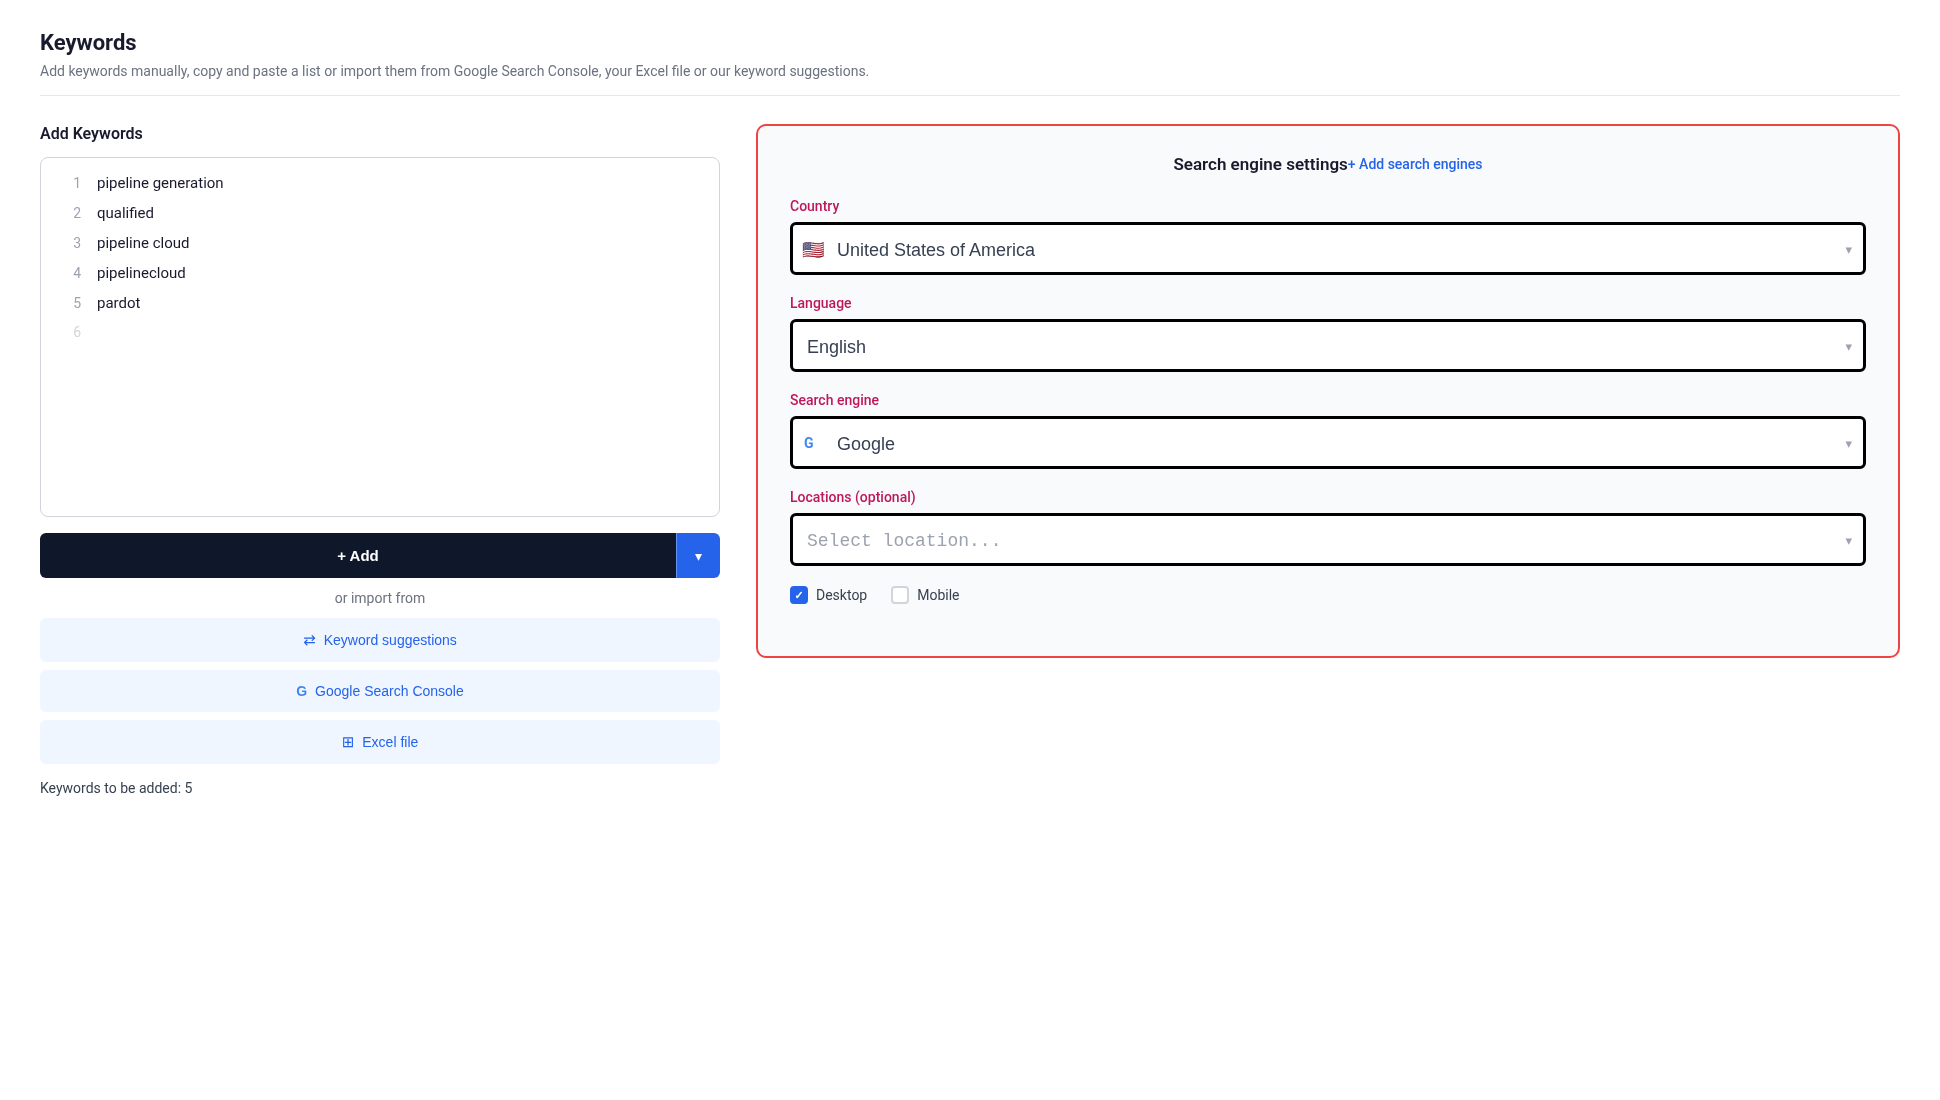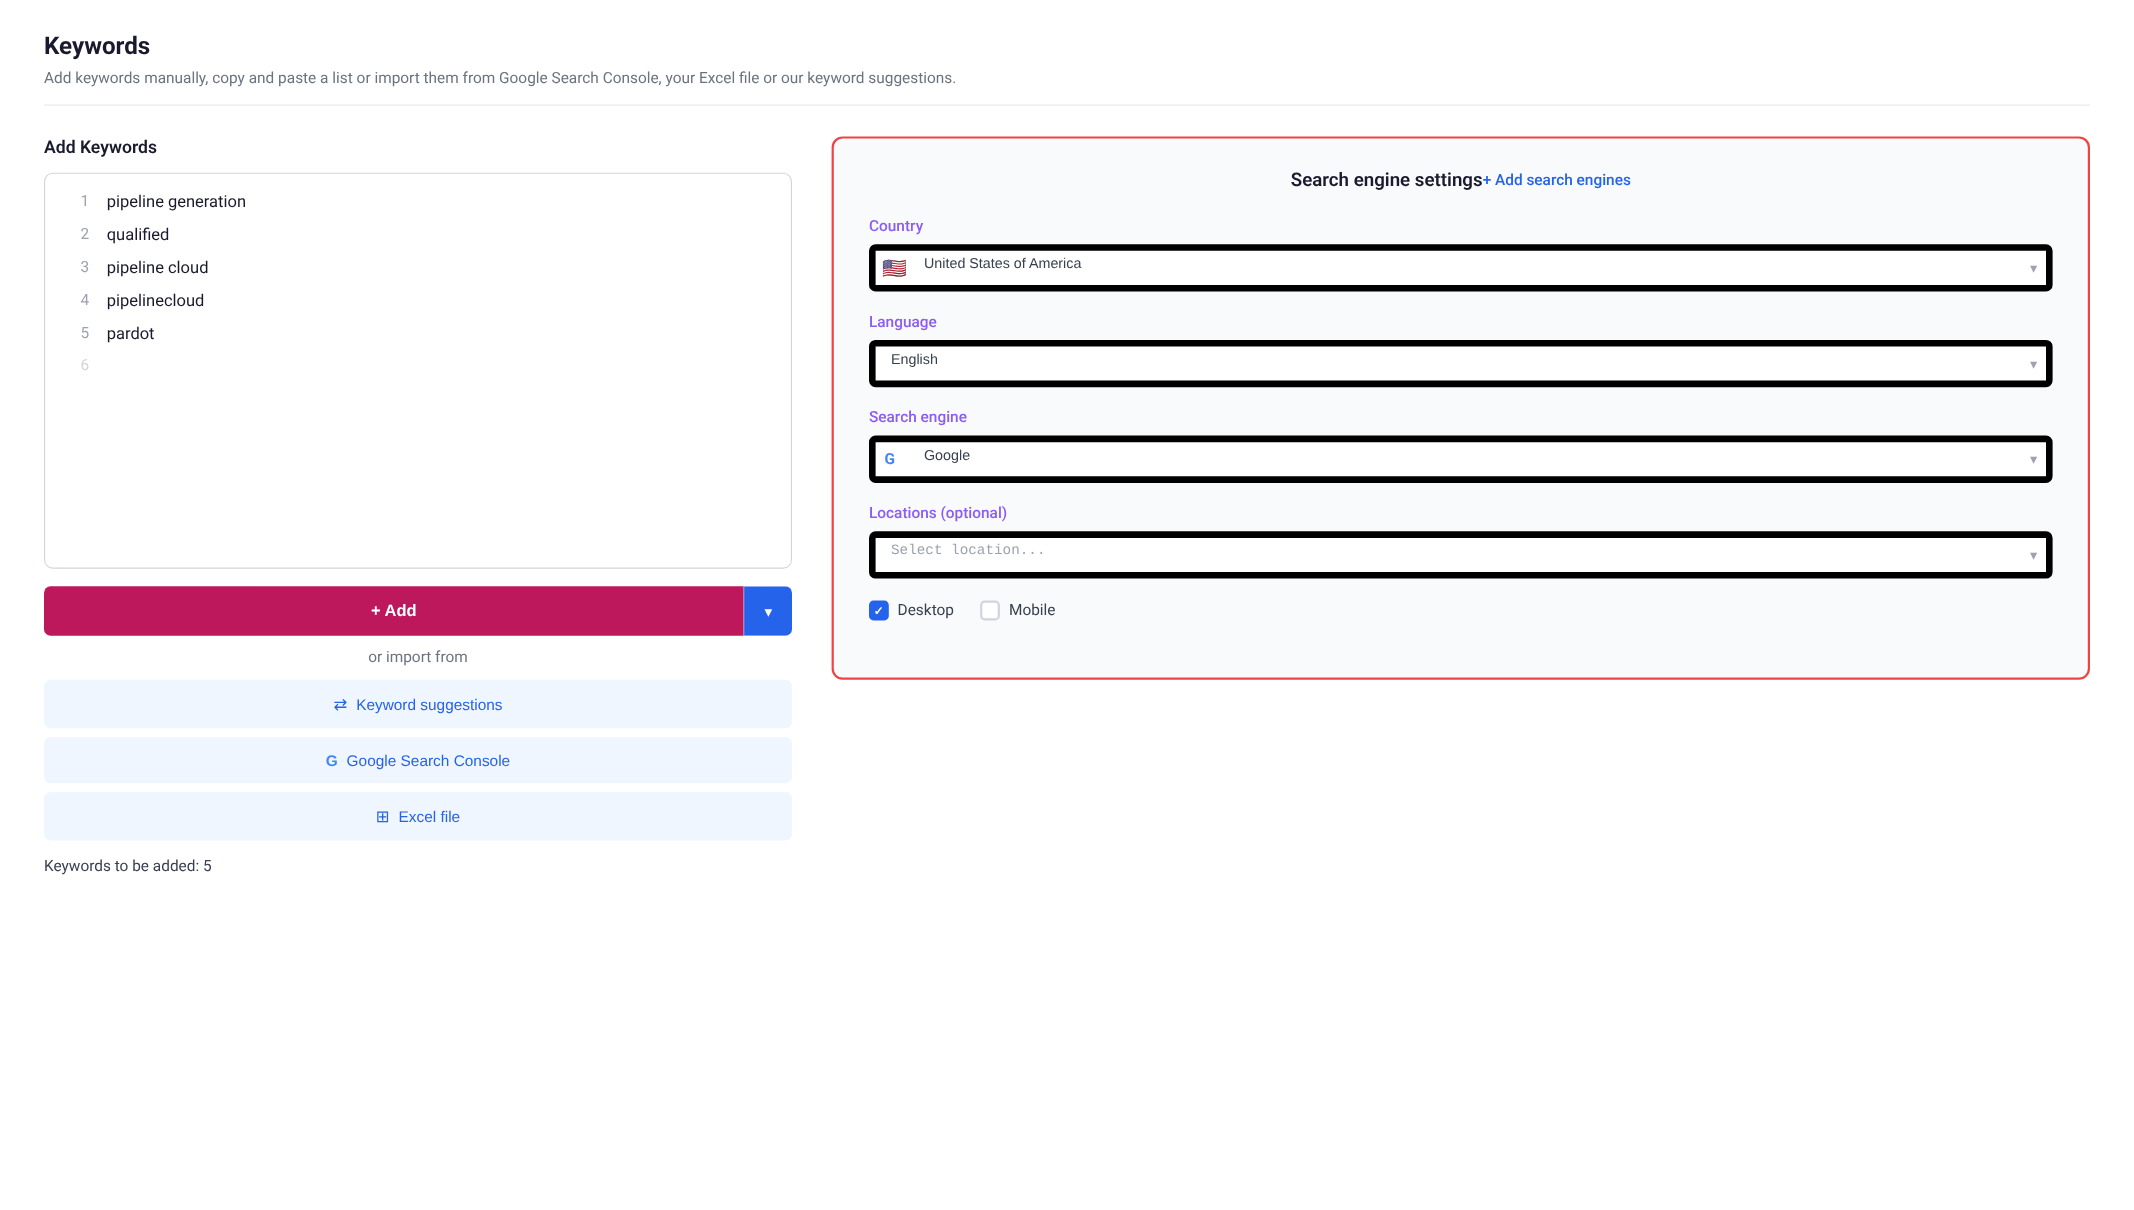--- a/index.html
+++ b/index.html
@@ -71,21 +71,21 @@
     }
     .keyword-line.empty .num {
       color: #d1d5db;
     }
     .add-button-row {
       display: flex;
       margin-bottom: 12px;
     }
     .add-btn-main {
       flex: 1;
-      background: #be185d;
+      background: #0f172a;
       color: #fff;
       border: none;
       border-radius: 6px 0 0 6px;
       font-size: 15px;
       font-weight: 600;
       padding: 14px 0;
       cursor: pointer;
       display: flex;
       align-items: center;
       justify-content: center;
@@ -158,35 +158,35 @@
       font-weight: 500;
       cursor: pointer;
       text-decoration: none;
     }
     .field-group {
       margin-bottom: 20px;
     }
     .field-label {
       font-size: 14px;
       font-weight: 500;
-      color: #8b5cf6;
+      color: #be185d;
       margin-bottom: 8px;
     }
     .select-wrapper {
       position: relative;
     }
     .select-field {
       width: 100%;
       appearance: none;
       -webkit-appearance: none;
       background: #fff;
-      border: 6px solid #000000;
+      border: 3px solid #000000;
       border-radius: 6px;
-      padding: 4px 40px 12px 14px;
-      font-size: 13px;
+      padding: 15px 40px 12px 14px;
+      font-size: 18px;
       color: #374151;
       cursor: pointer;
     }
     .select-field.with-icon {
       padding-left: 44px;
     }
     .select-wrapper .chevron-icon {
       position: absolute;
       right: 14px;
       top: 50%;

